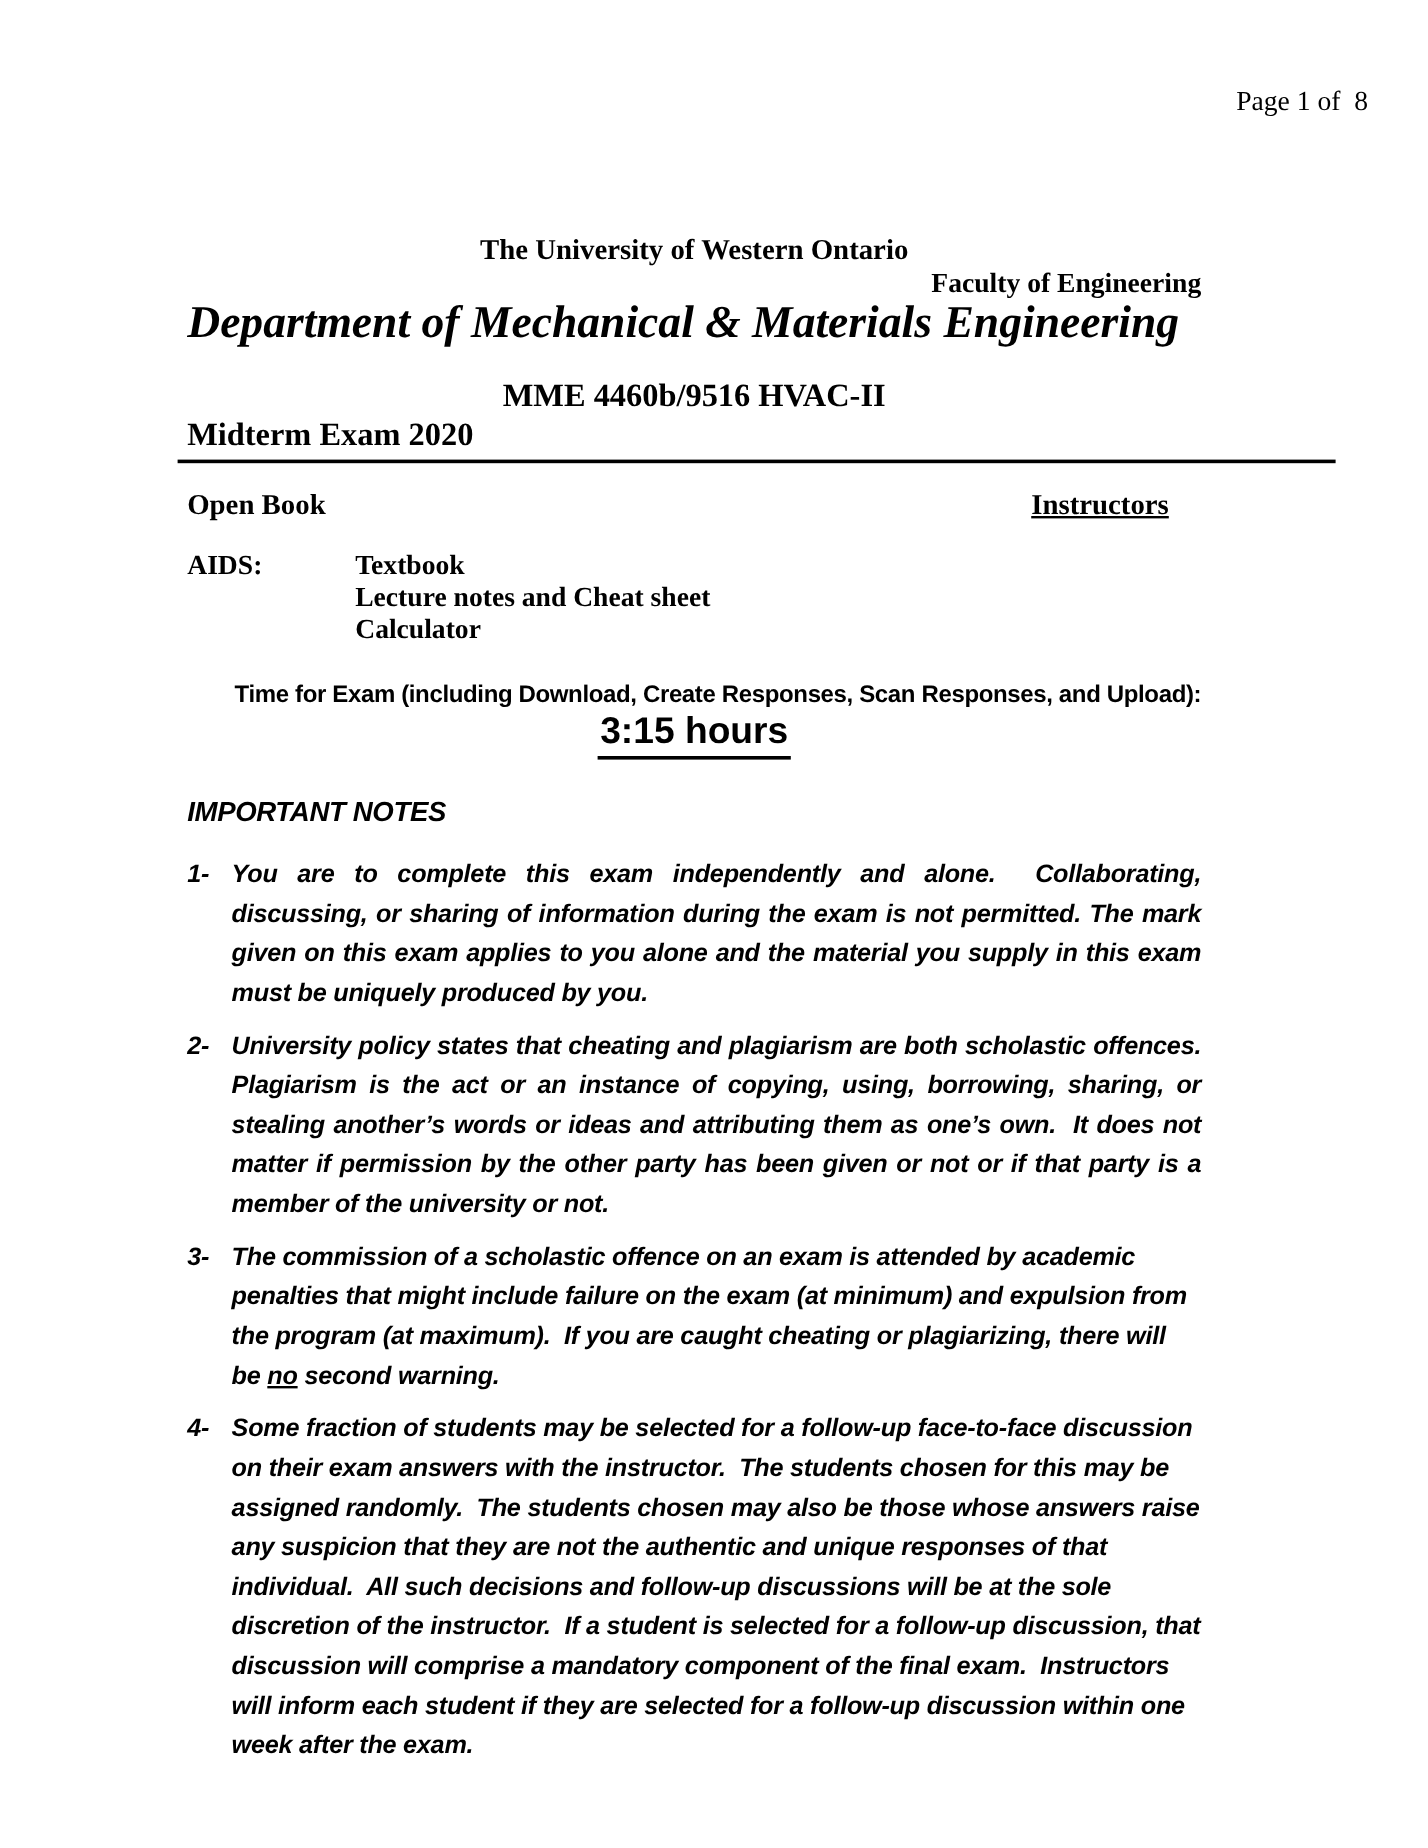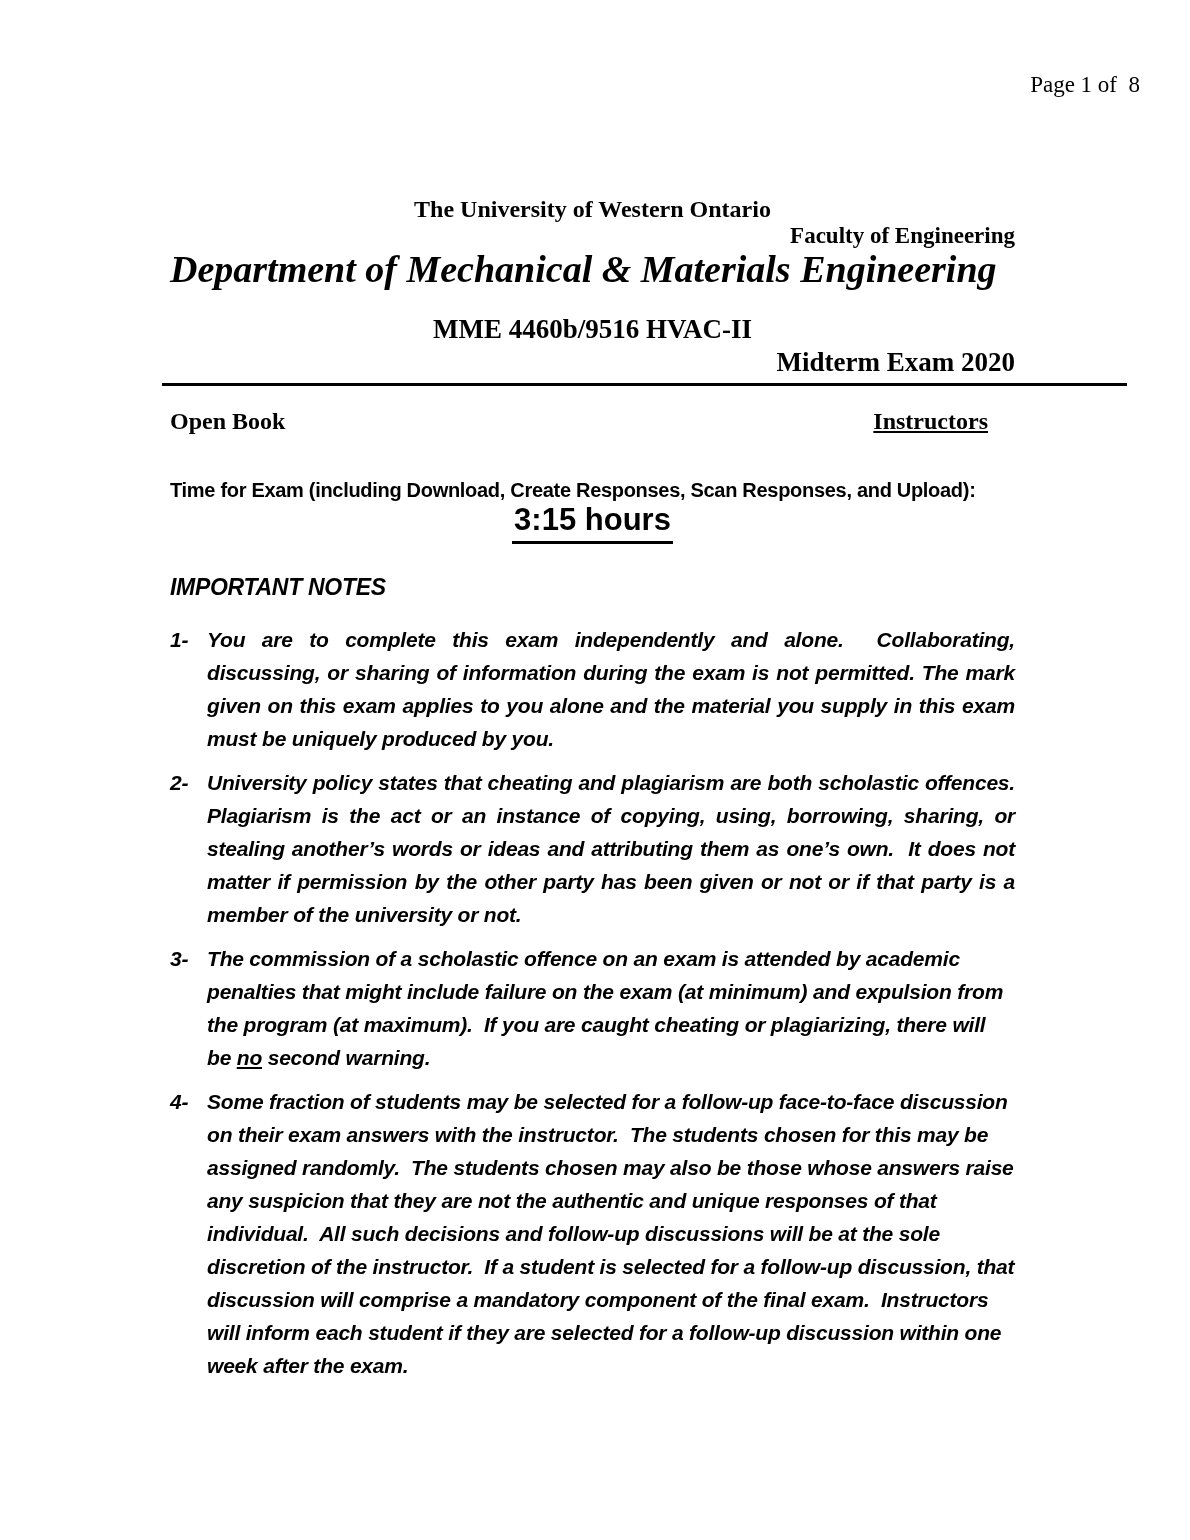--- a/index.html
+++ b/index.html
@@ -14,29 +14,29 @@
   }
   .page-number {
     position: absolute;
     top: 72px;
     right: 50px;
     font-size: 23px;
     white-space: pre;
   }
   .content {
     position: absolute;
-    left: 170px;
+    left: 156px;
     top: 196px;
     width: 845px;
   }
   .uni  { text-align: center; font-weight: bold; font-size: 24px; line-height: 26px; }
   .fac  { text-align: right; font-weight: bold; font-size: 23px; line-height: 27px; }
   .dept { text-align: left; font-weight: bold; font-style: italic; font-size: 38px; line-height: 40px; }
   .course    { text-align: center; font-weight: bold; font-size: 27px; line-height: 33px; margin-top: 24px; }
-  .examtitle { text-align: right; font-weight: bold; font-size: 27px; line-height: 33px; }
+  .examtitle { text-align: left; font-weight: bold; font-size: 27px; line-height: 33px; }
   .rule {
     border-top: 3px solid #000;
     width: 965px;
     margin-left: -8px;
     margin-top: 4px;
     height: 0;
   }
   .format-row {
     display: flex;
     justify-content: space-between;
@@ -49,25 +49,26 @@
   .intramural { text-decoration: underline; }
   .aids {
     display: flex;
     margin-top: 22px;
     font-size: 23px;
     font-weight: bold;
     line-height: 27px;
   }
   .aids-label { width: 140px; flex: none; }
   .time-label {
-    margin-top: 44px;
+    margin-top: 30px;
     font-family: "Liberation Sans", sans-serif;
     font-weight: bold;
     font-size: 20px;
     letter-spacing: -0.3px;
+    text-align: right;
   }
   .duration-wrap { text-align: center; }
   .duration {
     display: inline-block;
     font-family: "Liberation Sans", sans-serif;
     font-weight: bold;
     font-size: 31px;
     border-bottom: 3px solid #000;
     padding: 0 2px 3px 2px;
   }
@@ -111,20 +112,28 @@
     <div class="course">MME 4460b/9516 HVAC-II</div>
     <div class="examtitle">Midterm Exam 2020</div>
 
     <div class="rule"></div>
 
     <div class="format-row">
       <span>Open Book</span>
       <span class="intramural">Instructors</span>
     </div>
 
+    <div class="aids">
+      <div class="aids-label">AIDS:</div>
+      <div class="aids-list">
+        <div>Textbook</div>
+        <div>Lecture notes and Cheat sheet</div>
+        <div>Calculator</div>
+      </div>
+    </div>
 
     <div class="time-label">Time for Exam (including Download, Create Responses, Scan Responses, and Upload):</div>
 
     <div class="duration-wrap">
       <span class="duration">3:15 hours</span>
     </div>
 
     <div class="notes-heading">IMPORTANT NOTES</div>
 
     <div class="notes">

